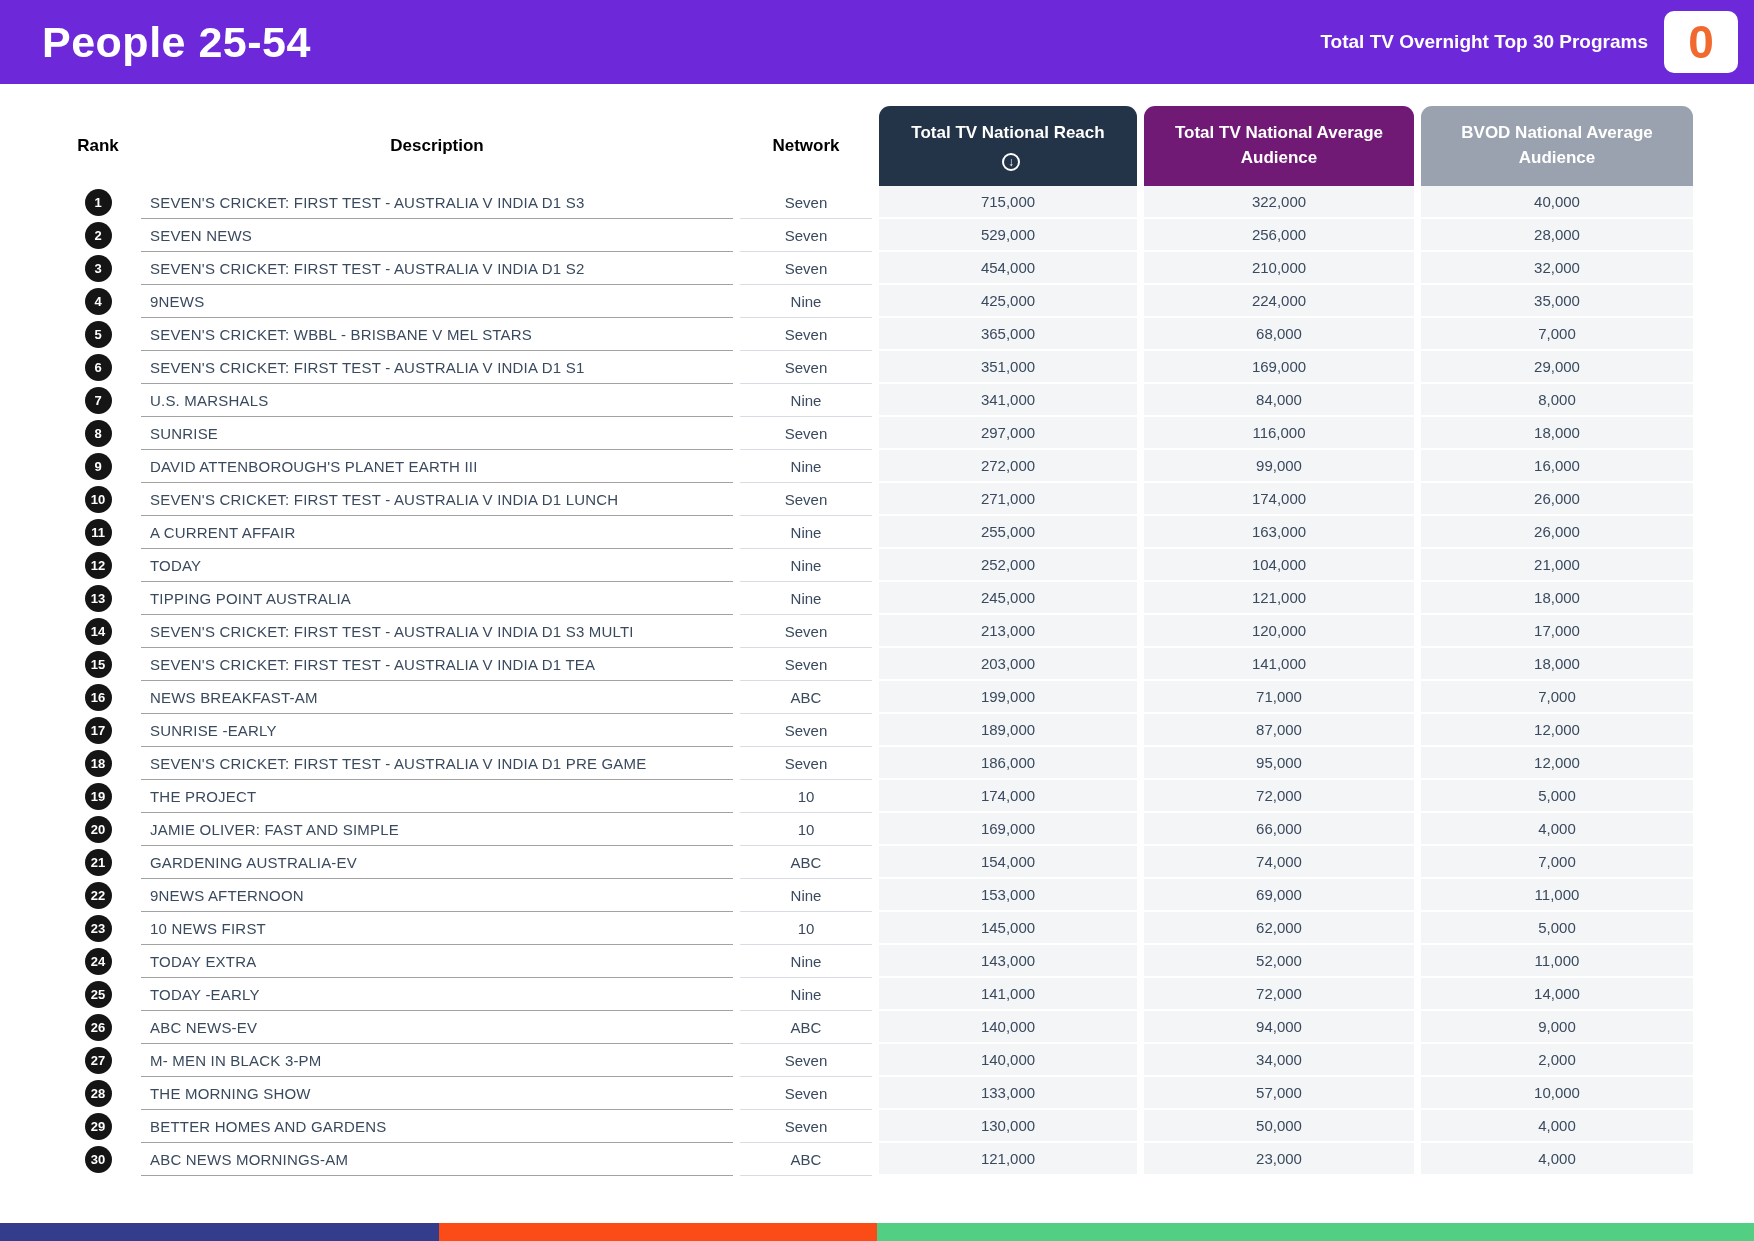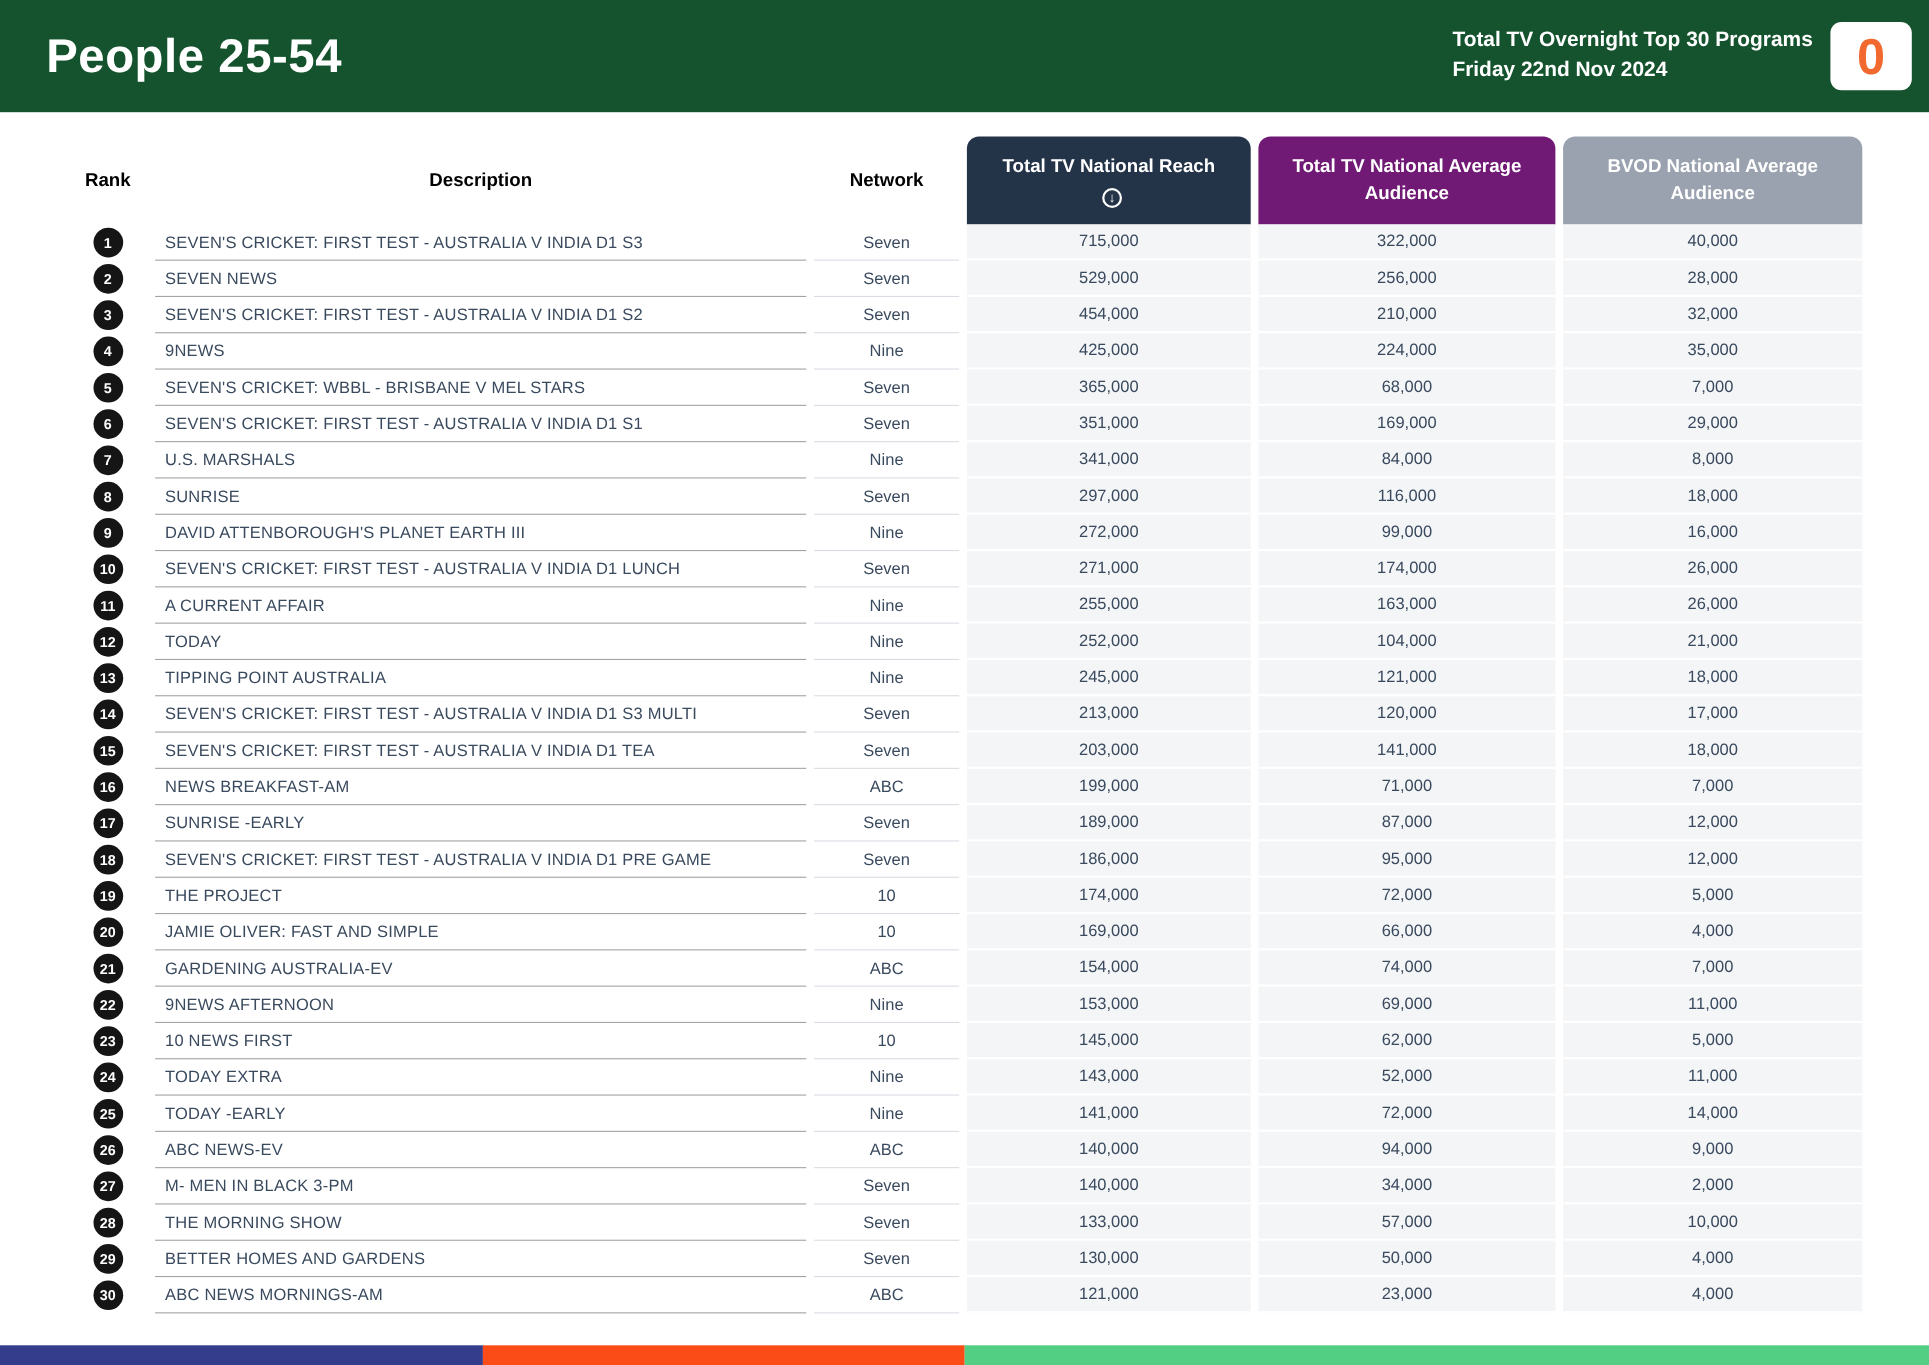--- a/index.html
+++ b/index.html
@@ -1,21 +1,21 @@
 <!DOCTYPE html>
 <html><head>
 <meta charset="utf-8">
 <style>
   * { margin:0; padding:0; box-sizing:border-box; }
   html,body { width:1754px; height:1241px; background:#ffffff;
               font-family:"Liberation Sans", sans-serif; }
   body { position:relative; overflow:hidden; }
 
   
-  .banner { height:102px; background:#14532d; display:flex; align-items:center;
+  .banner { height:84px; background:#6d28d9; display:flex; align-items:center;
             padding:0 16px 0 42px; }
   .banner-title { color:#fff; font-size:43px; font-weight:bold; letter-spacing:.5px; }
   .banner-right { margin-left:auto; display:flex; align-items:center; gap:16px; }
   .banner-sub { text-align:left; color:#fff; font-weight:bold; font-size:19px;
                 line-height:1.42; }
   .logo-box { width:74px; height:62px; background:#fff; border-radius:10px;
               display:flex; align-items:center; justify-content:center; }
   .logo-zero { font-size:46px; font-weight:bold; color:#F2692F; line-height:1; }
 
   
@@ -52,21 +52,20 @@
   .fb-green  { width:50%; background:#52CF82; }
 </style>
 </head>
 <body>
 
 <div class="banner">
   <div class="banner-title">People 25-54</div>
   <div class="banner-right">
     <div class="banner-sub">
       <div>Total TV Overnight Top 30 Programs</div>
-      <div>Friday 22nd Nov 2024</div>
     </div>
     <div class="logo-box">
       <span class="logo-zero">0</span>
     </div>
   </div>
 </div>
 
 <table>
   <colgroup>
     <col style="width:72px">

